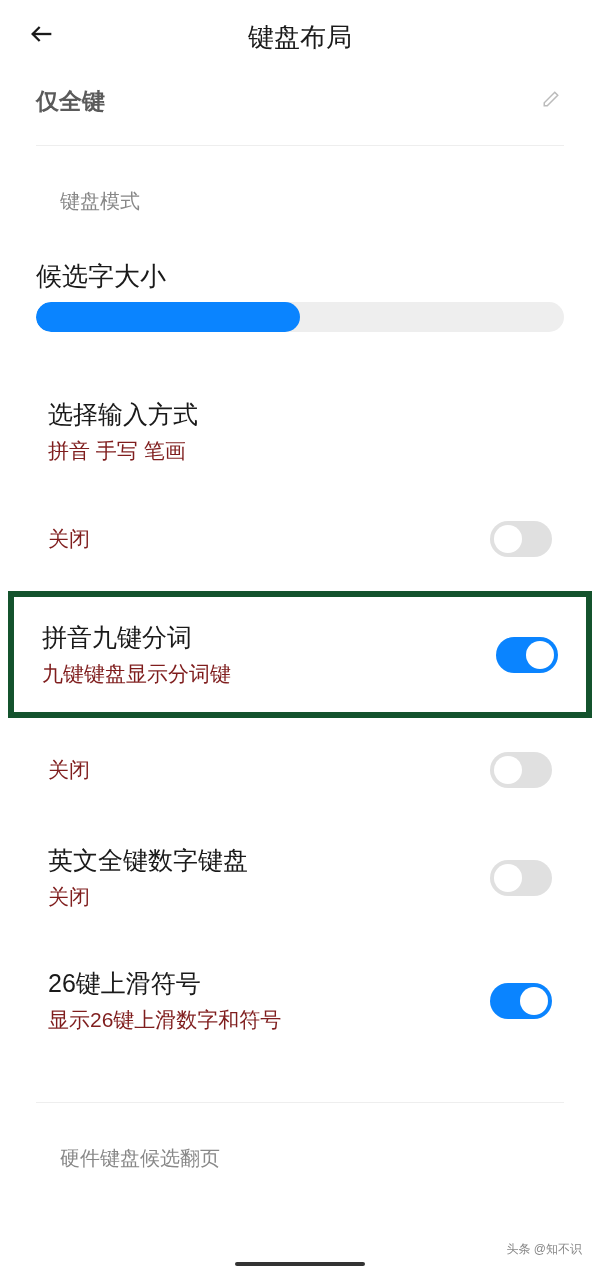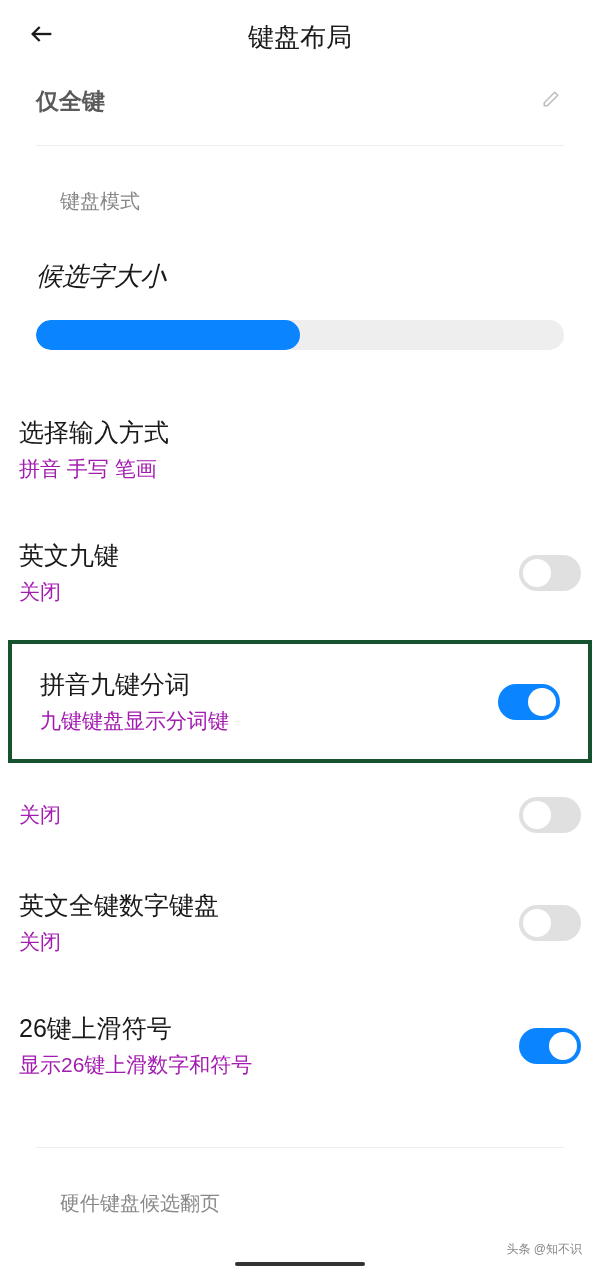--- a/index.html
+++ b/index.html
@@ -61,55 +61,54 @@
       font-size: 20px;
       color: #888;
       margin-left: 24px;
     }
     .slider-section {
       padding: 22px 36px 0;
     }
     .slider-title {
       font-size: 26px;
       color: #1a1a1a;
-      margin-bottom: 26px;
-      font-style: italic;
+      margin-bottom: 8px;
     }
     .slider-track {
       width: 100%;
       height: 30px;
       background: #eeeeee;
       border-radius: 15px;
       overflow: hidden;
       position: relative;
     }
     .slider-fill {
       height: 100%;
       background: #0a84ff;
       border-radius: 15px;
       width: 50%;
     }
     .setting-row {
       display: flex;
       justify-content: space-between;
       align-items: center;
-      padding: 28px 19px;
+      padding: 28px 48px;
     }
     .setting-text {
       display: flex;
       flex-direction: column;
     }
     .setting-title {
       font-size: 25px;
       color: #1a1a1a;
       margin-bottom: 6px;
     }
     .setting-subtitle {
       font-size: 21px;
-      color: #a21caf;
+      color: #7f1d1d;
     }
     .toggle {
       width: 62px;
       height: 36px;
       border-radius: 18px;
       position: relative;
       flex-shrink: 0;
     }
     .toggle-off {
       background: #e0e0e0;
@@ -125,21 +124,21 @@
       position: absolute;
       top: 4px;
     }
     .toggle-off .toggle-knob {
       left: 4px;
     }
     .toggle-on .toggle-knob {
       right: 4px;
     }
     .highlighted {
-      border: 4px solid #14532d;
+      border: 6px solid #14532d;
       margin: 6px 8px;
       padding: 24px 28px;
     }
     .highlighted .setting-row {
       padding: 0;
     }
     .spacer-top {
       height: 38px;
     }
     .watermark {
@@ -200,21 +199,20 @@
 
 <div class="setting-row">
   <div class="setting-text">
     <div class="setting-title">选择输入方式</div>
     <div class="setting-subtitle">拼音 手写 笔画</div>
   </div>
 </div>
 
 <div class="setting-row">
   <div class="setting-text">
-    <div class="setting-title">英文九键</div>
     <div class="setting-subtitle">关闭</div>
   </div>
   <div class="toggle toggle-off">
     <div class="toggle-knob"></div>
   </div>
 </div>
 
 <div class="highlighted">
   <div class="setting-row">
     <div class="setting-text">

